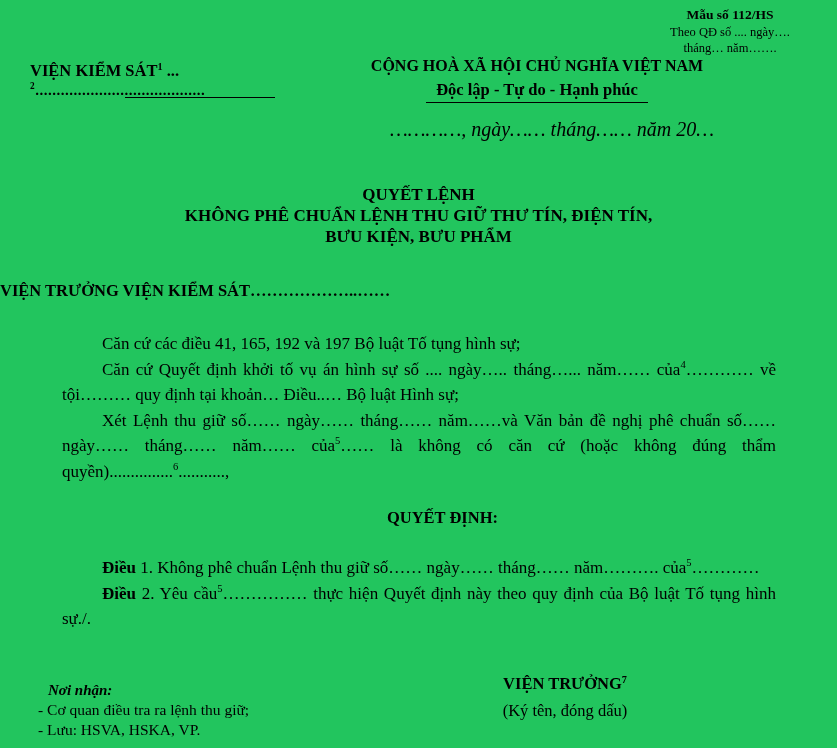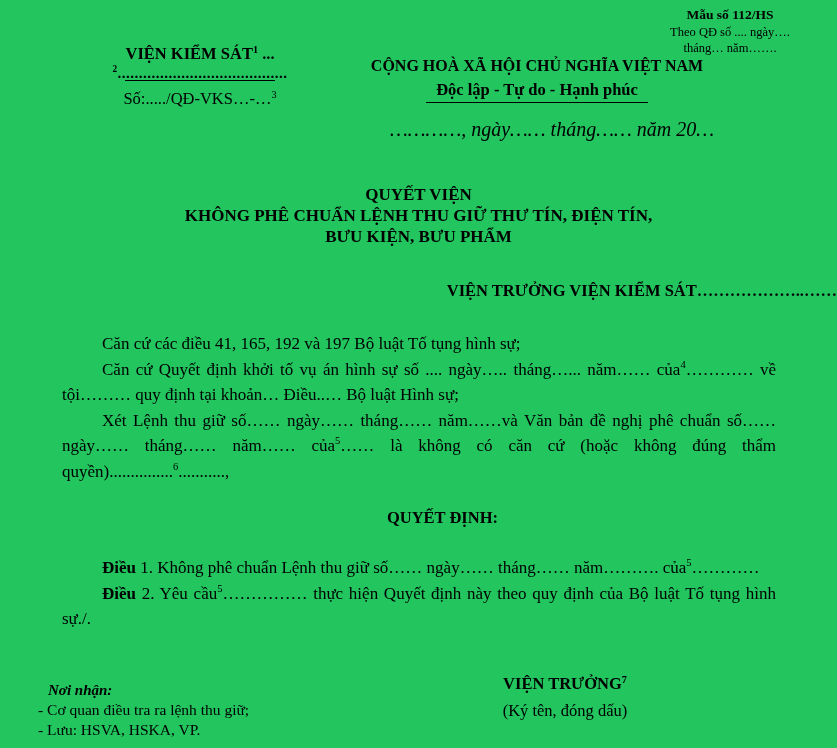--- a/index.html
+++ b/index.html
@@ -9,39 +9,39 @@
     font-family:"Liberation Serif", serif; color:#000; overflow:hidden;
   }
   sup { font-size:0.62em; vertical-align:super; line-height:0; }
 
   
   .form-note { position:absolute; top:6px; left:628px; width:204px; text-align:center; line-height:1.3; }
   .form-note .fn1 { font-weight:bold; font-size:13.5px; }
   .form-note .fn2, .form-note .fn3 { font-size:12.5px; }
 
   
-  .header-left { position:absolute; top:44px; left:30px; width:340px; text-align:center; }
+  .header-left { position:absolute; top:61px; left:30px; width:340px; }
   .org-line { font-weight:bold; font-size:16.5px; }
   .dots-line { font-weight:bold; font-size:15px; position:relative; margin-top:1px; letter-spacing:0.5px; line-height:17px; }
   .dots-line::after {
     content:""; position:absolute; left:50%; transform:translateX(-50%);
     bottom:1px; width:150px; border-bottom:1.6px solid #000;
   }
   .number-line { font-size:16.5px; margin-top:7px; }
 
   .header-right { position:absolute; top:57px; left:342px; width:390px; text-align:center; }
   .national { font-weight:bold; font-size:16px; }
   .motto { font-weight:bold; font-size:16.5px; display:inline-block; border-bottom:1.6px solid #000; padding:0 10px 2px; margin-top:5px; }
   .date-line { font-style:italic; font-size:20px; margin-top:15px; padding-left:30px; }
 
   
   .doc-title { position:absolute; top:184px; left:0; width:100%; text-align:center;
     font-weight:bold; font-size:17px; line-height:21px; }
 
-  .subject-line { position:absolute; top:281px; left:0; width:100%; text-align:right;
+  .subject-line { position:absolute; top:281px; left:0; width:100%; text-align:left;
     font-weight:bold; font-size:16.5px; }
 
   
   .body-text { position:absolute; top:331px; left:62px; width:714px;
     font-size:17px; line-height:25.5px; text-align:justify; }
   .body-text p { text-indent:40px; }
 
   .decision-heading { position:absolute; top:508px; left:0; width:100%; text-align:center;
     font-weight:bold; font-size:16.5px;padding-left:48px; }
 
@@ -64,31 +64,30 @@
 
   <div class="form-note">
     <div class="fn1">Mẫu số 112/HS</div>
     <div class="fn2">Theo QĐ số .... ngày….</div>
     <div class="fn3">tháng… năm…….</div>
   </div>
 
   <div class="header-left">
     <div class="org-line"><span>VIỆN KIỂM SÁT</span><sup>1</sup><span> ...</span></div>
     <div class="dots-line"><sup>2</sup><span>........................................</span></div>
-    <div class="number-line"><span>Số:...../QĐ-VKS…-…</span><sup>3</sup></div>
   </div>
 
   <div class="header-right">
     <div class="national">CỘNG HOÀ XÃ HỘI CHỦ NGHĨA VIỆT NAM</div>
     <div><span class="motto">Độc lập - Tự do - Hạnh phúc</span></div>
     <div class="date-line">…………, ngày…… tháng…… năm 20…</div>
   </div>
 
   <div class="doc-title">
-    <div>QUYẾT VIỆN</div>
+    <div>QUYẾT LỆNH</div>
     <div>KHÔNG PHÊ CHUẨN LỆNH THU GIỮ THƯ TÍN, ĐIỆN TÍN,</div>
     <div>BƯU KIỆN, BƯU PHẨM</div>
   </div>
 
   <div class="subject-line">VIỆN TRƯỞNG VIỆN KIỂM SÁT………………..……</div>
 
   <div class="body-text">
     <p>Căn cứ các điều 41, 165, 192 và 197 Bộ luật Tố tụng hình sự;</p>
     <p><span>Căn cứ Quyết định khởi tố vụ án hình sự số .... ngày….. tháng…... năm…… của</span><sup>4</sup><span>………… về tội……… quy định tại khoản… Điều..… Bộ luật Hình sự;</span></p>
     <p><span>Xét Lệnh thu giữ số…… ngày…… tháng…… năm……và Văn bản đề nghị phê chuẩn số…… ngày…… tháng…… năm…… của</span><sup>5</sup><span>…… là không có căn cứ (hoặc không đúng thẩm quyền)...............</span><sup>6</sup><span>...........,</span></p>

